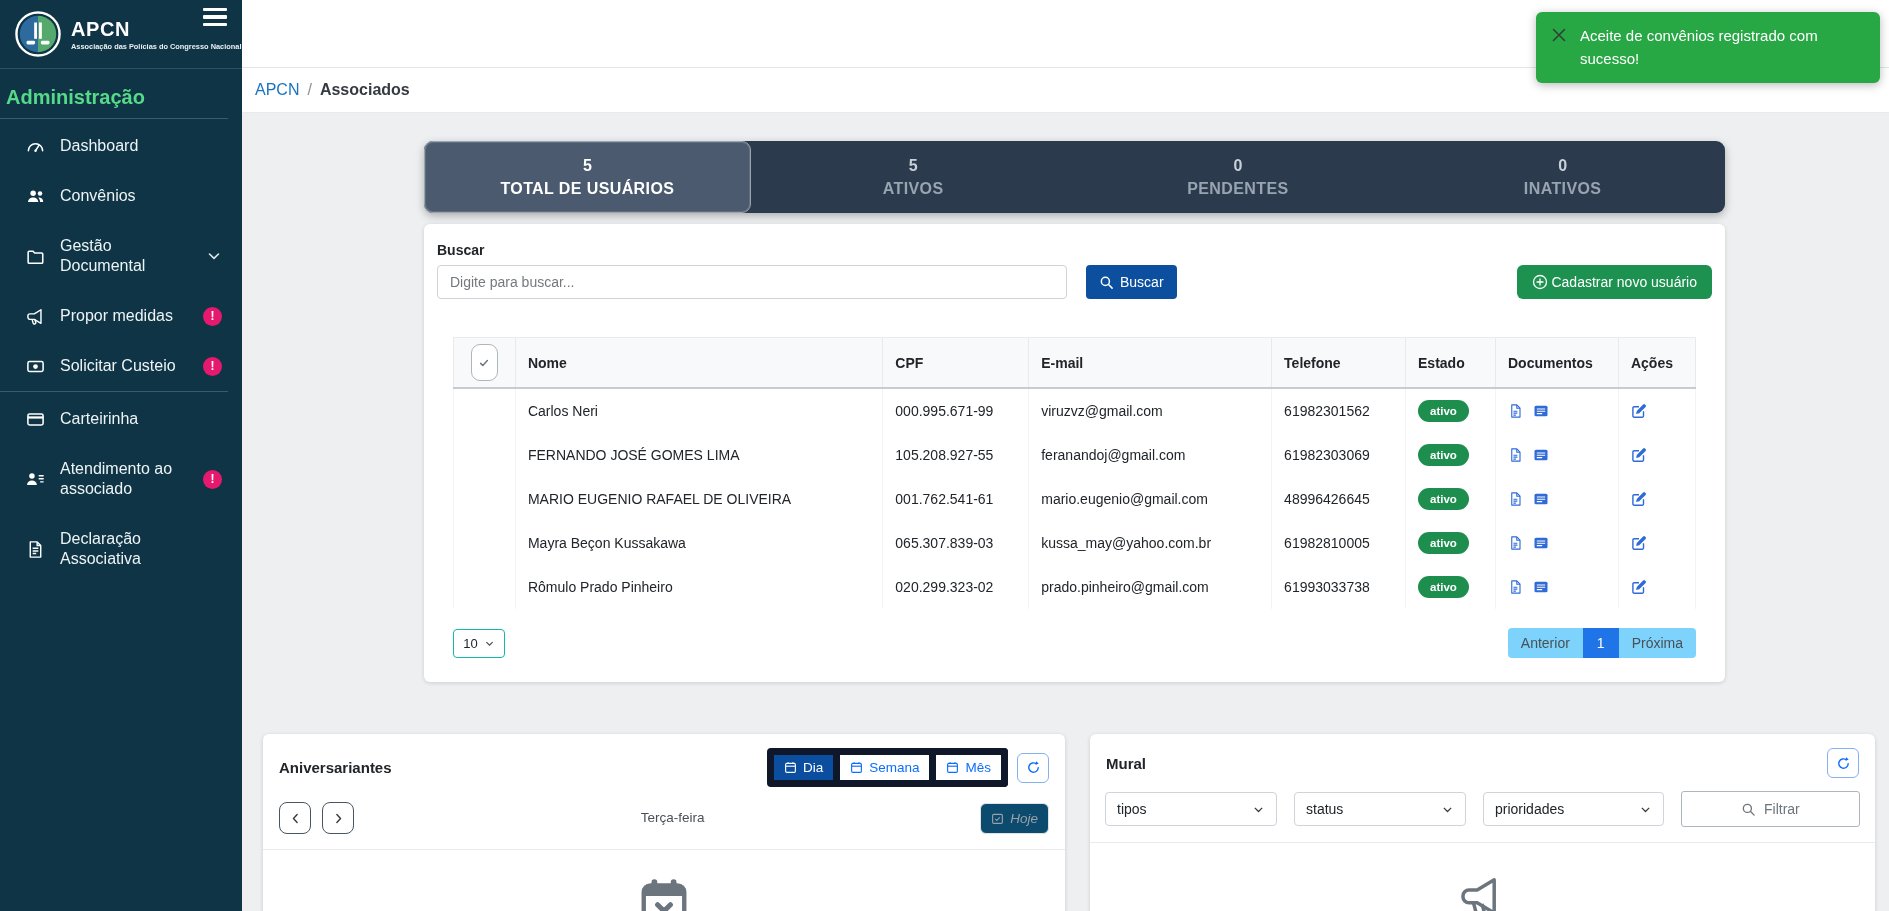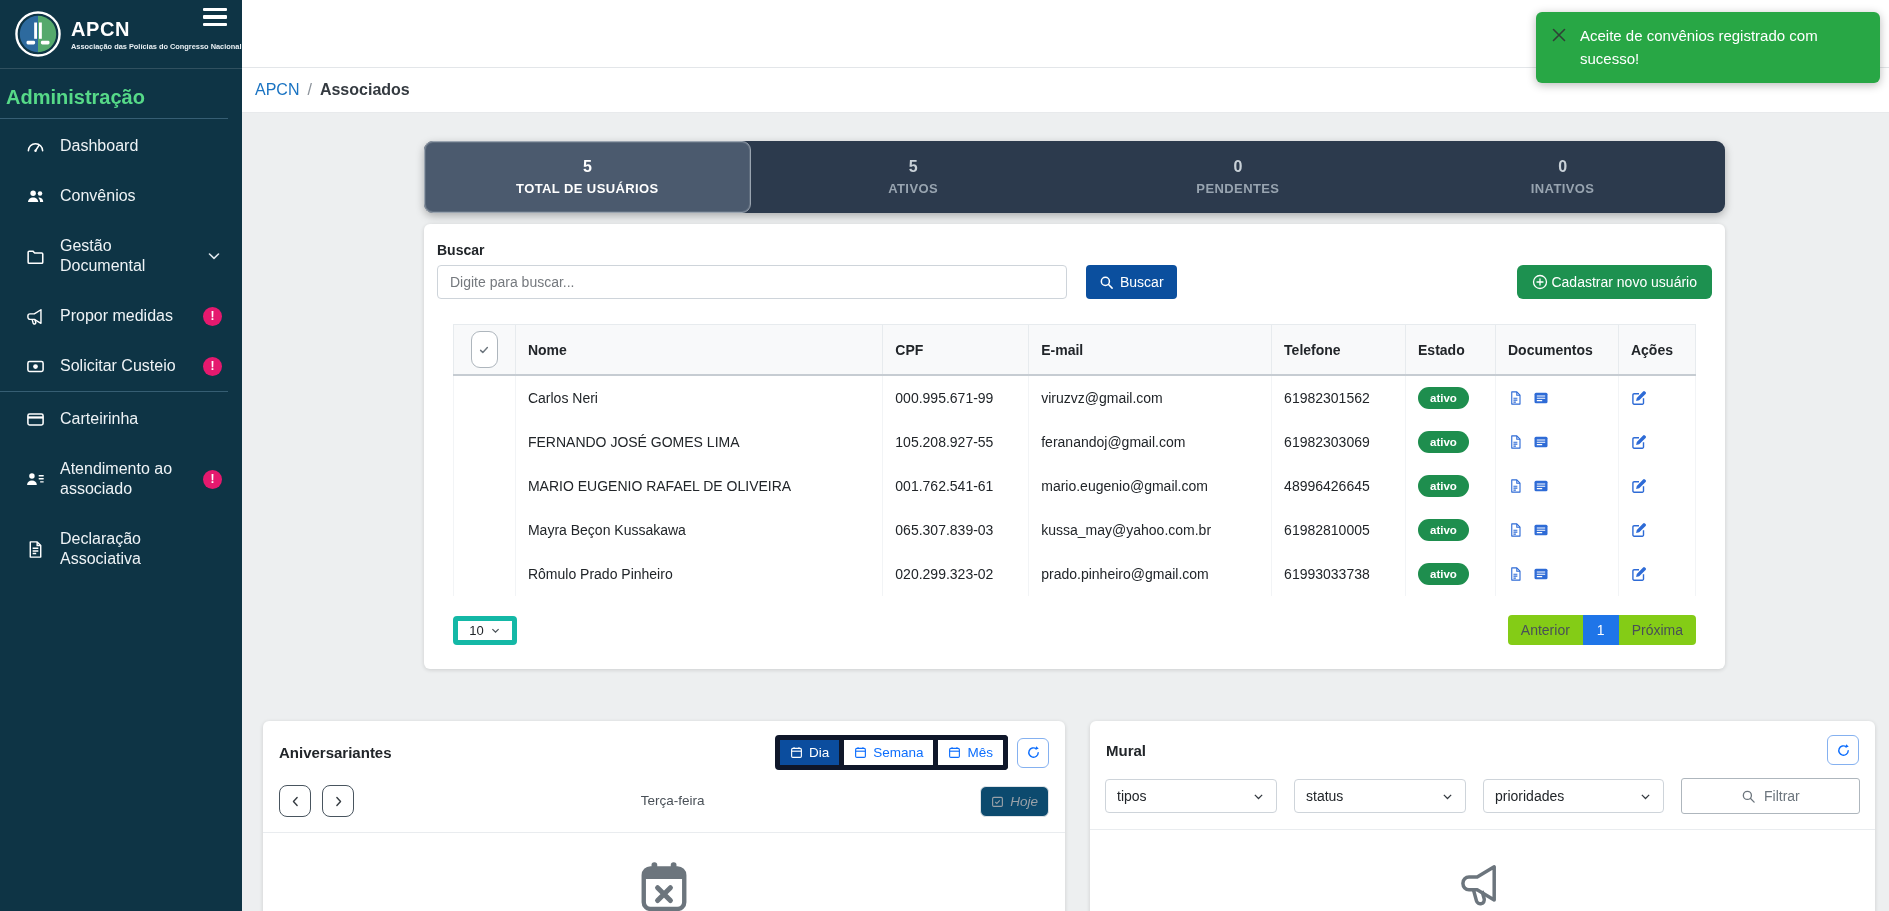--- a/index.html
+++ b/index.html
@@ -34,59 +34,59 @@
   .crumb-sep { color:#8a9199; margin:0 8px; }
   .crumb-current { color:#343a40; font-weight:bold; }
   .content { flex:1; background:#edeff0; overflow:hidden; }
   
   .toast { position:absolute; top:12px; right:9px; width:344px; background:#28a745; border-radius:6px; box-shadow:0 2px 10px rgba(0,0,0,.28); color:#fff; padding:13px 26px 13px 44px; font-size:15px; line-height:1.5; z-index:60; }
   .toast-close { position:absolute; left:15px; top:15px; width:16px; height:16px; cursor:pointer; display:flex; }
   
   .stats-bar { margin:28px 0 0 182px; width:1301px; height:72px; background:#2c3a4d; border-radius:9px; box-shadow:0 3px 8px rgba(0,0,0,.28); display:flex; }
   .stat { flex:1; display:flex; flex-direction:column; align-items:center; justify-content:center; gap:5px; cursor:pointer; border-radius:9px; }
   .stat .st-value { font-size:16px; font-weight:bold; color:#c9d1d8; }
-  .stat .st-label { font-size:13px; font-weight:bold; letter-spacing:.4px; color:#98a4b0; }
+  .stat .st-label { font-size:16px; font-weight:bold; letter-spacing:.4px; color:#98a4b0; }
   .stat.active { background:#4b5a6e; border:1px solid #9aa4b0; box-shadow:inset 0 0 0 1px rgba(255,255,255,.12); }
   .stat.active .st-value, .stat.active .st-label { color:#fff; }
   
   .card { margin:11px 0 0 182px; width:1301px; background:#fff; border-radius:6px; box-shadow:0 1px 4px rgba(0,0,0,.14); padding:18px 0 24px; }
   .search-label { margin:0 0 7px 13px; font-size:14px; font-weight:bold; color:#212529; }
   .search-row { display:flex; align-items:center; margin:0 13px; }
   .search-input { width:630px; height:34px; border:1px solid #ced4da; border-radius:4px; padding:0 12px; font-size:14px; color:#212529; outline:none; font-family:inherit; }
   .search-input::placeholder { color:#75797e; }
   .search-btn { margin-left:19px; height:34px; padding:0 13px; background:#0b4f9e; border:none; border-radius:4px; color:#fff; font-size:14px; display:flex; align-items:center; gap:6px; cursor:pointer; font-family:inherit; }
   .add-btn { margin-left:auto; height:34px; padding:0 15px; background:#1d9150; border:none; border-radius:6px; color:#fff; font-size:14px; display:flex; align-items:center; gap:3px; cursor:pointer; font-family:inherit; }
   
-  .users-table { margin:25px 29px 0; width:1243px; border-collapse:collapse; }
+  .users-table { margin:38px 29px 0; width:1243px; border-collapse:collapse; }
   .users-table th { background:#f8f9fa; border:1px solid #e7ebee; border-bottom:2px solid #c6ccd2; padding:11px 12px; font-size:14px; color:#212529; text-align:left; font-weight:bold; }
   .users-table th.th-check { width:62px; text-align:center; padding:6px; }
   .users-table td { padding:11px 12px; font-size:14px; color:#212529; border-right:1px solid #f2f4f6; vertical-align:middle; }
   .users-table td:first-child { border-left:1px solid #f2f4f6; }
   .col-nome { width:368px; } .col-cpf { width:146px; } .col-email { width:243px; }
   .col-tel { width:134px; } .col-estado { width:90px; } .col-docs { width:123px; } .col-acoes { width:77px; }
   .check-all { width:27px; height:37px; border:1px solid #aeb6bd; border-radius:9px; background:#fff; display:flex; align-items:center; justify-content:center; margin:0 auto; cursor:pointer; }
   .badge-ativo { display:inline-block; background:#1e8e4e; color:#fff; font-size:11.5px; font-weight:bold; padding:5px 12px; border-radius:13px; }
   .doc-icons { display:flex; gap:10px; align-items:center; }
   .icon-btn { display:flex; cursor:pointer; background:none; border:none; padding:0; }
   
   .pagination-row { display:flex; justify-content:space-between; align-items:center; margin:19px 29px 0; }
-  .page-size { width:64px; height:29px; border:5px solid #14b8a6; border-radius:4px; font-size:13px; color:#212529; display:flex; align-items:center; justify-content:center; gap:6px; background:#fff; cursor:pointer; }
-  .pager { display:flex; background:#84cc16; border-radius:4px; overflow:hidden; font-size:14px; }
+  .page-size { width:52px; height:29px; border:1px solid #14b8a6; border-radius:4px; font-size:13px; color:#212529; display:flex; align-items:center; justify-content:center; gap:6px; background:#fff; cursor:pointer; }
+  .pager { display:flex; background:#7dd3fc; border-radius:4px; overflow:hidden; font-size:14px; }
   .pg-btn { padding:7px 13px; color:#495057; cursor:pointer; background:none; border:none; font-size:14px; font-family:inherit; }
   .pg-current { padding:7px 14px; background:#1f75e8; color:#fff; }
   
   .bottom-row { display:flex; gap:25px; margin:52px 0 0 21px; align-items:flex-start; }
   .panel { background:#fff; border-radius:6px; box-shadow:0 1px 4px rgba(0,0,0,.14); height:430px; }
   .panel-birthdays { width:802px; }
   .panel-mural { width:785px; }
   .p-header { padding:14px 16px 0; }
   .p-row1 { display:flex; align-items:center; }
   .p-title { font-size:15px; font-weight:bold; color:#212529; }
   .view-group { margin-left:auto; display:flex; }
-  .view-btn { display:flex; align-items:center; gap:6px; padding:5px 10px; font-size:13.5px; border:5px solid #0f172a; background:#fff; color:#0d6efd; cursor:pointer; font-family:inherit; }
+  .view-btn { display:flex; align-items:center; gap:6px; padding:5px 10px; font-size:13.5px; border:7px solid #0f172a; background:#fff; color:#0d6efd; cursor:pointer; font-family:inherit; }
   .view-btn:first-child { border-radius:4px 0 0 4px; }
   .view-btn:last-child { border-radius:0 4px 4px 0; border-left:none; }
   .view-btn + .view-btn { border-left:none; }
   .view-btn.active { background:#0b4d9e; color:#fff; }
   .refresh-btn { margin-left:9px; width:32px; height:30px; border:1px solid #85b1f0; background:#fff; border-radius:6px; display:flex; align-items:center; justify-content:center; cursor:pointer; }
   .bd-row2 { display:flex; align-items:center; margin-top:15px; }
   .nav-btn { width:32px; height:32px; border:1px solid #49555f; background:#fff; border-radius:8px; display:flex; align-items:center; justify-content:center; margin-right:11px; cursor:pointer; }
   .bd-date { flex:1; text-align:center; color:#495057; font-size:13.5px; line-height:1.7; }
   .today-btn { background:#0c4a6e; color:#9aa1a8; border:1px solid #dfe3e7; border-radius:6px; padding:7px 10px; font-size:13.5px; display:flex; gap:6px; align-items:center; cursor:default; font-family:inherit;font-style:italic; }
   .panel-divider { border:none; border-top:1px solid #e9ecef; margin-top:15px; }

